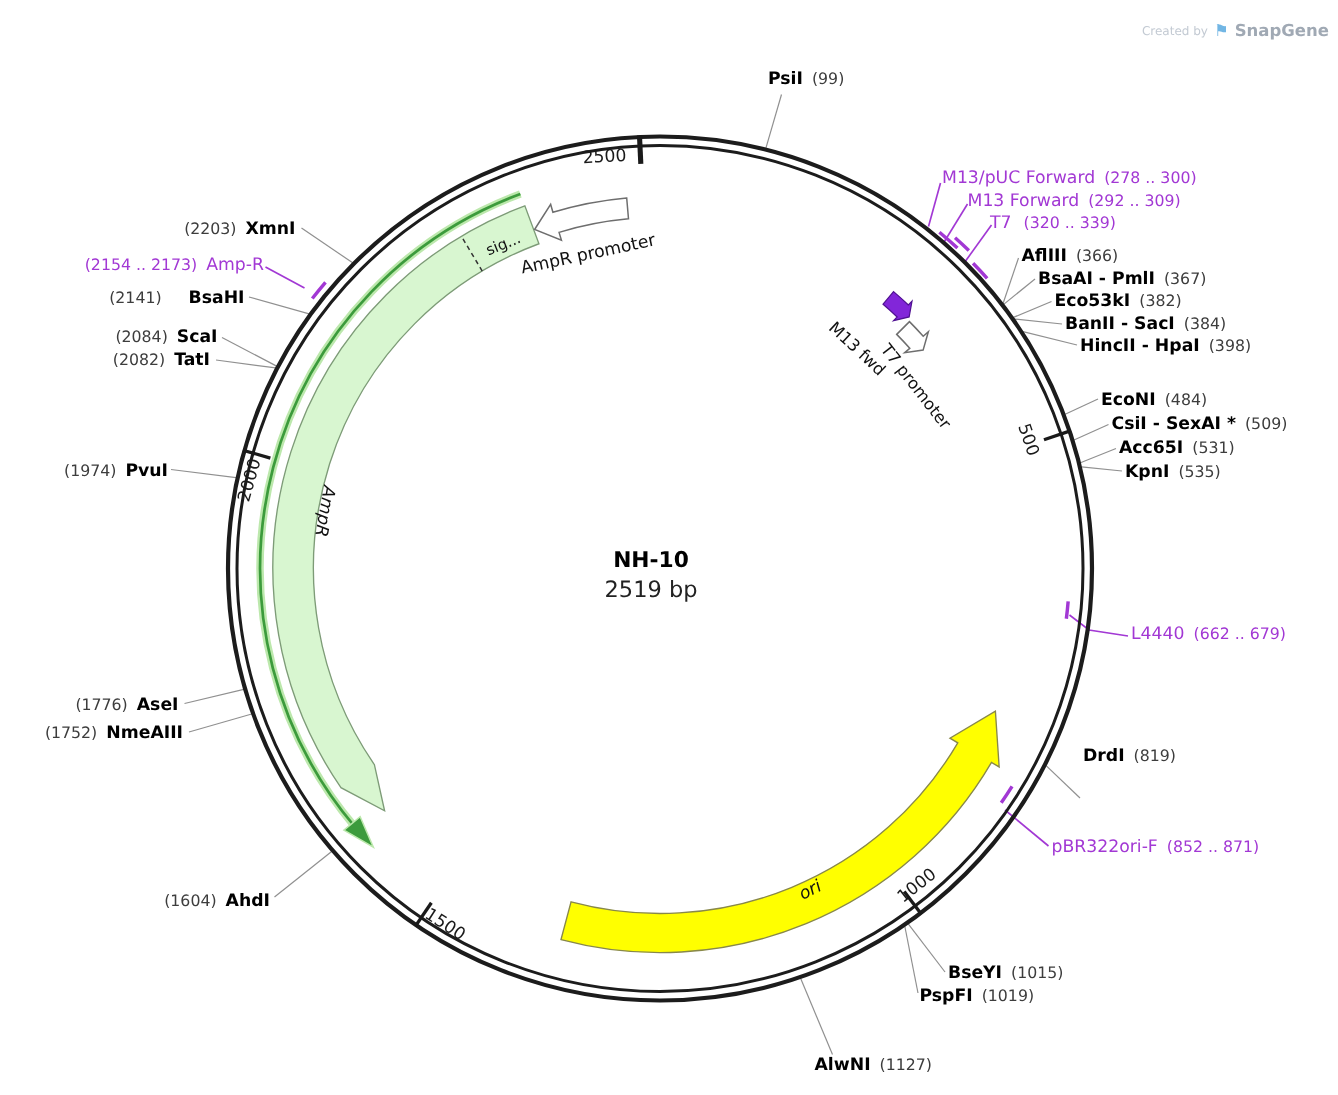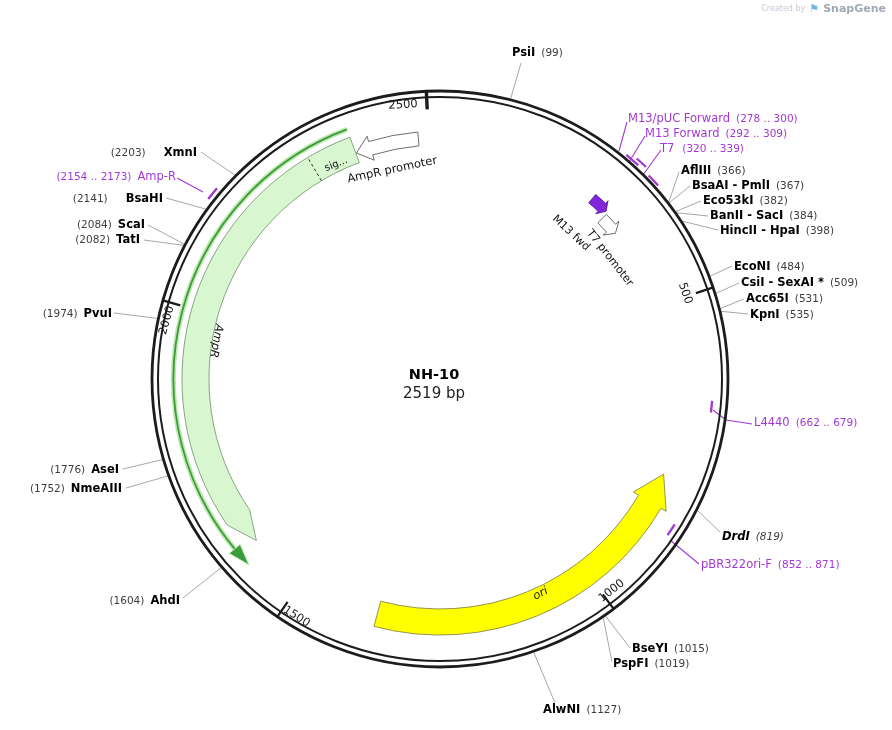--- a/index.html
+++ b/index.html
@@ -14,21 +14,21 @@
   .site.primer .dt{color:#A238D4;}
   .rot{transform-origin:center;}
   .tick-lbl{font-size:11.5px;color:#1a1a1a;}
   .f-ital{font-size:11.5px;font-style:italic;color:#111;}
   .f-sig{font-size:10px;color:#111;}
   .f-reg{font-size:11.5px;color:#111;}
   .f-sm{font-size:11px;color:#111;}
   .title-wrap{position:absolute;left:434px;top:366px;transform:translateX(-50%);text-align:center;}
   .plasmid-name{font-size:14.5px;font-weight:bold;color:#000;}
   .plasmid-size{font-size:15px;color:#222;margin-top:2px;}
-  .wm{position:absolute;top:2px;right:6px;display:flex;align-items:center;gap:4px;}
+  .wm{position:absolute;top:14px;right:6px;display:flex;align-items:center;gap:4px;}
   .wm .c{font-size:8px;color:#c3cad3;}
   .wm .flag{color:#72b6e4;font-size:11px;line-height:11px;}
   .wm .b{font-size:11px;color:#a0a9b4;font-weight:600;}
 </style>
 </head>
 <body>
 
 <div id="stage">
   <svg id="map-svg" width="892" height="730" viewBox="0 0 892 730">
       <path d="M236.4,551.0 A266.5 266.5 0 0 1 346.9,129.3" fill="none" stroke="#bce8ac" stroke-width="5"></path>
@@ -100,34 +100,34 @@
     <div class="lbl site" style="left: 681px; top: 163px;"><span class="nm">AflIII</span><span class="dt" style="margin-left: 6px;">(366)</span></div>
     <div class="lbl site" style="left: 692px; top: 178px;"><span class="nm">BsaAI - PmlI</span><span class="dt" style="margin-left: 6px;">(367)</span></div>
     <div class="lbl site" style="left: 703px; top: 193px;"><span class="nm">Eco53kI</span><span class="dt" style="margin-left: 6px;">(382)</span></div>
     <div class="lbl site" style="left: 710px; top: 208px;"><span class="nm">BanII - SacI</span><span class="dt" style="margin-left: 6px;">(384)</span></div>
     <div class="lbl site" style="left: 720px; top: 223px;"><span class="nm">HincII - HpaI</span><span class="dt" style="margin-left: 6px;">(398)</span></div>
     <div class="lbl site" style="left: 734px; top: 259px;"><span class="nm">EcoNI</span><span class="dt" style="margin-left: 6px;">(484)</span></div>
     <div class="lbl site" style="left: 741px; top: 275px;"><span class="nm">CsiI - SexAI *</span><span class="dt" style="margin-left: 6px;">(509)</span></div>
     <div class="lbl site" style="left: 746px; top: 291px;"><span class="nm">Acc65I</span><span class="dt" style="margin-left: 6px;">(531)</span></div>
     <div class="lbl site" style="left: 750px; top: 307px;"><span class="nm">KpnI</span><span class="dt" style="margin-left: 6px;">(535)</span></div>
     <div class="lbl site primer" style="left: 754px; top: 415px;"><span class="nm">L4440</span><span class="dt" style="margin-left: 6px;">(662 .. 679)</span></div>
-    <div class="lbl site" style="left: 722px; top: 529px; font-style: italic;"><span class="nm">DrdI</span><span class="dt" style="margin-left: 6px;">(819)</span></div>
+    <div class="lbl site" style="left: 722px; top: 496px;"><span class="nm">DrdI</span><span class="dt" style="margin-left: 6px;">(819)</span></div>
     <div class="lbl site primer" style="left: 701px; top: 557px;"><span class="nm">pBR322ori-F</span><span class="dt" style="margin-left: 6px;">(852 .. 871)</span></div>
     <div class="lbl site" style="left: 632px; top: 641px;"><span class="nm">BseYI</span><span class="dt" style="margin-left: 6px;">(1015)</span></div>
     <div class="lbl site" style="left: 613px; top: 656px;"><span class="nm">PspFI</span><span class="dt" style="margin-left: 6px;">(1019)</span></div>
     <div class="lbl site" style="left: 543px; top: 702px;"><span class="nm">AlwNI</span><span class="dt" style="margin-left: 6px;">(1127)</span></div>
     <div class="lbl site" style="right: 712px; top: 593px;"><span class="dt" style="margin-right: 6px;">(1604)</span><span class="nm">AhdI</span></div>
     <div class="lbl site" style="right: 770px; top: 481px;"><span class="dt" style="margin-right: 6px;">(1752)</span><span class="nm">NmeAIII</span></div>
     <div class="lbl site" style="right: 773px; top: 462px;"><span class="dt" style="margin-right: 6px;">(1776)</span><span class="nm">AseI</span></div>
     <div class="lbl site" style="right: 780px; top: 306px; margin-left: 34px;"><span class="dt" style="margin-right: 6px;">(1974)</span><span class="nm">PvuI</span></div>
     <div class="lbl site" style="right: 752px; top: 232px;"><span class="dt" style="margin-right: 6px;">(2082)</span><span class="nm">TatI</span></div>
     <div class="lbl site" style="right: 747px; top: 217px;"><span class="dt" style="margin-right: 6px; margin-top: 48px;">(2084)</span><span class="nm">ScaI</span></div>
     <div class="lbl site" style="right: 729px; top: 191px;"><span class="dt" style="margin-right: 18px;">(2141)</span><span class="nm">BsaHI</span></div>
     <div class="lbl site primer" style="right: 716px; top: 169px;"><span class="dt" style="margin-right: 6px;">(2154 .. 2173)</span><span class="nm">Amp-R</span></div>
-    <div class="lbl site" style="right: 695px; top: 145px;"><span class="dt" style="margin-right: 18px; text-align: right;">(2203)</span><span class="nm">XmnI</span></div>
+    <div class="lbl site" style="right: 695px; top: 145px;"><span class="dt" style="margin-right: 6px; text-align: right;">(2203)</span><span class="nm">XmnI</span></div>
     <div class="lbl rot f-ital" style="left: 217px; top: 341px; transform: translate(-50%, -50%) rotate(100deg);">AmpR</div>
     <div class="lbl rot f-sig" style="left: 336px; top: 164px; transform: translate(-50%, -50%) rotate(-22deg);">sig...</div>
     <div class="lbl rot f-reg" style="left: 392px; top: 169px; transform: translate(-50%, -50%) rotate(-12deg);">AmpR promoter</div>
     <div class="lbl rot f-ital" style="left: 540px; top: 593px; transform: translate(-50%, -50%) rotate(-27deg);">ori</div>
     <div class="lbl rot f-sm" style="left: 571px; top: 233px; transform: translate(-50%, -50%) rotate(43deg);">M13 fwd</div>
     <div class="lbl rot f-sm" style="left: 610px; top: 258px; transform: translate(-50%, -50%) rotate(52deg);">T7 promoter</div>
     <div class="lbl rot tick-lbl" style="left: 686px; top: 293px; transform: translate(-50%, -50%) rotate(71deg);">500</div>
     <div class="lbl rot tick-lbl" style="left: 611px; top: 590px; transform: translate(-50%, -50%) rotate(-38deg);">1000</div>
     <div class="lbl rot tick-lbl" style="left: 297px; top: 616px; transform: translate(-50%, -50%) rotate(33deg);">1500</div>
     <div class="lbl rot tick-lbl" style="left: 166px; top: 320px; transform: translate(-50%, -50%) rotate(-74deg);">2000</div>

